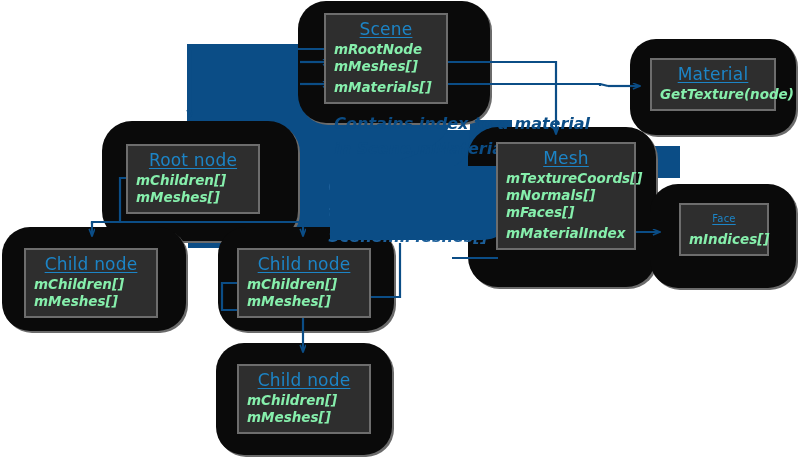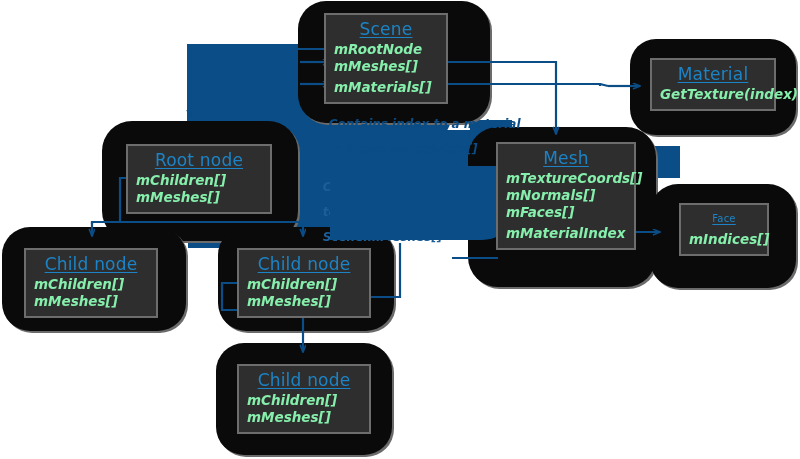--- a/index.html
+++ b/index.html
@@ -40,21 +40,21 @@
     white-space:nowrap;
   }
   .field.center{text-align:center;}
   .field.spaced{margin-top:4px;}
 
   .note{
     position:absolute;
     color:#0b4d86;
     font-style:italic;
     font-weight:bold;
-    font-size:12px;
+    font-size:16px;
     line-height:12.5px;
     white-space:pre;
     z-index:26;
   }
   .note.under{z-index:5;}
 </style>
 </head>
 <body>
 
 <div id="stage">
@@ -147,24 +147,24 @@
 
   <div class="node-box" style="left:324px;top:13px;width:124px;">
     <span class="node-title">Scene</span>
     <span class="field">mRootNode</span>
     <span class="field">mMeshes[]</span>
     <span class="field spaced">mMaterials[]</span>
   </div>
 
   <div class="node-box" style="left:650px;top:58px;width:126px;">
     <span class="node-title">Material</span>
-    <span class="field center">GetTexture(index)</span>
-  </div>
-
-  <div class="node-box" style="left:126px;top:144px;width:146px;">
+    <span class="field center">GetTexture(node)</span>
+  </div>
+
+  <div class="node-box" style="left:126px;top:144px;width:134px;">
     <span class="node-title">Root node</span>
     <span class="field">mChildren[]</span>
     <span class="field">mMeshes[]</span>
   </div>
 
   <div class="node-box" style="left:496px;top:142px;width:140px;">
     <span class="node-title">Mesh</span>
     <span class="field">mTextureCoords[]</span>
     <span class="field">mNormals[]</span>
     <span class="field">mFaces[]</span>

